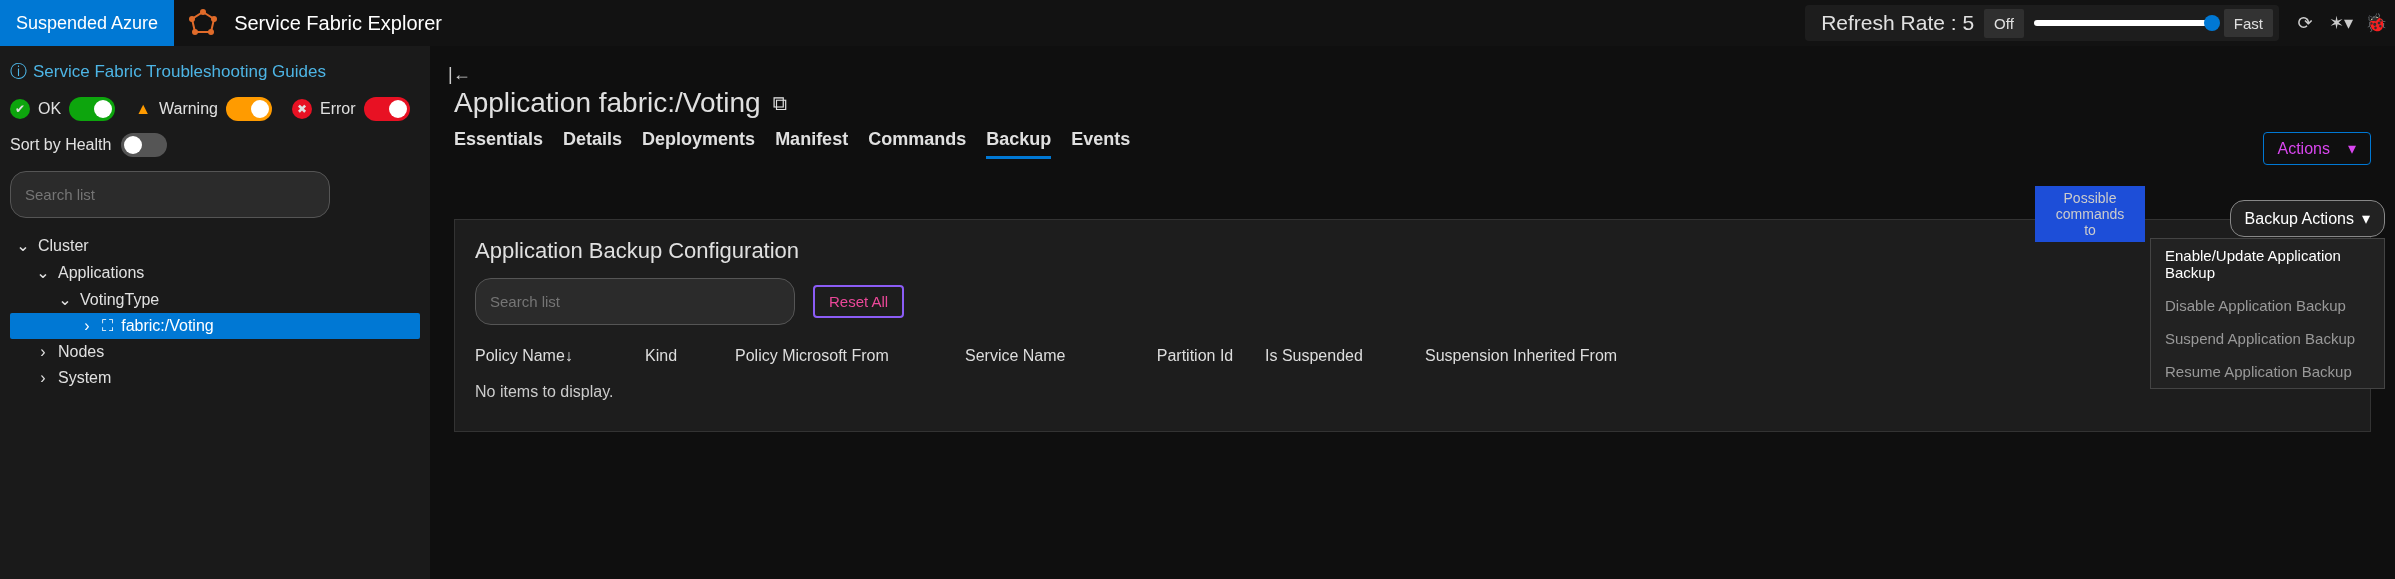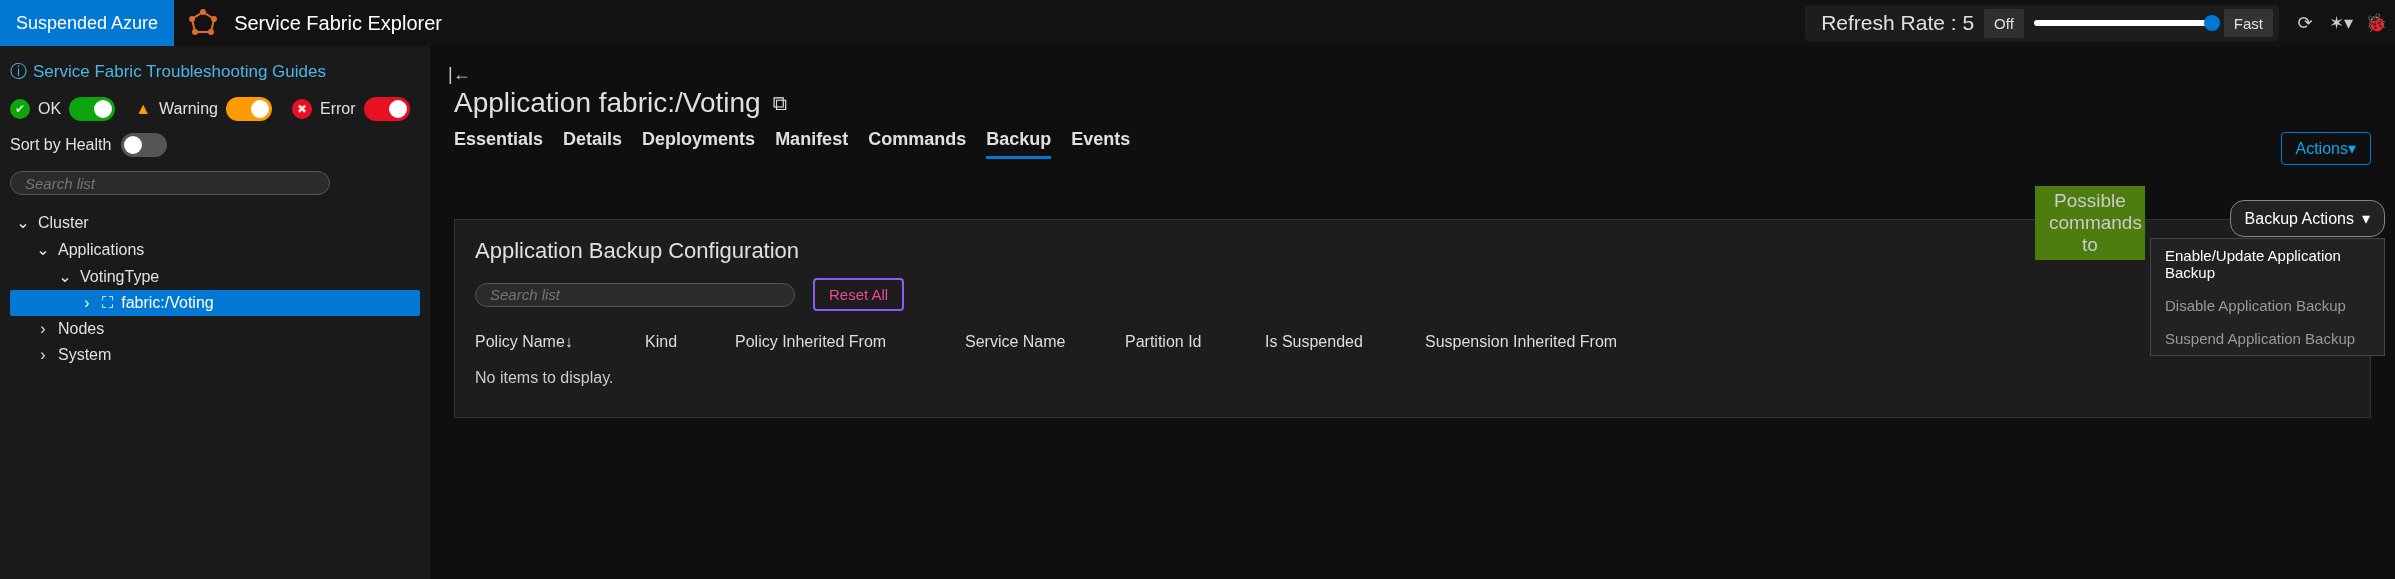--- a/index.html
+++ b/index.html
@@ -123,28 +123,27 @@
 .toggle.green .toggle-knob { right: 3px; }
 .toggle.orange { background: #ff9b00; }
 .toggle.orange .toggle-knob { right: 3px; }
 .toggle.red { background: #e81123; }
 .toggle.red .toggle-knob { right: 3px; }
 .toggle.off { background: #555; }
 .toggle.off .toggle-knob { left: 3px; }
 .sort-row { display: flex; align-items: center; gap: 10px; margin-bottom: 14px; font-size:16px;}
 .search-box {
   width: 320px;
-  height: 24px;
+  height: 47px;
   border-radius: 16px;
   background: #2b2b2b;
   border: 1px solid #555;
   color: #aaa;
   padding: 0 14px;
   font-size: 15px;
-  font-style: italic;
   outline: none;
 }
 .tree { margin-top: 14px; font-size: 16px; }
 .tree-row {
   display: flex;
   align-items: center;
   padding: 4px 6px;
   gap: 8px;
 }
 .tree-row.sel { background: #0078d4; color: #fff; border-radius: 2px;}
@@ -164,25 +163,25 @@
 .page-title .bold { font-weight:500; }
 .tabs { display:flex; gap: 20px; margin-top: 10px; font-size:18px; }
 .tab { padding-bottom: 6px; cursor:pointer;font-weight:bold; }
 .tab.active { border-bottom: 3px solid #0078d4; }
 .actions-btn {
   position: absolute;
   right: 24px;
   top: 86px;
   border: 1px solid #0078d4;
   background: transparent;
-  color: #0ea5e9;
+  color: #d946ef;
   padding: 6px 14px;
   border-radius: 4px;
   font-size: 16px;
-  display:flex; align-items:center; gap:0;
+  display:flex; align-items:center; gap:18px;
   cursor:pointer;
 }
 .panel {
   background: #1d1d1d;
   margin-top: 60px;
   padding: 18px 20px 30px;
   border: 1px solid #333;
 }
 .panel h2 { font-size: 22px; font-weight: 500; margin-bottom: 14px; }
 .panel-controls { display:flex; gap: 18px; align-items:center; }
@@ -195,38 +194,38 @@
   border-radius: 4px;
   font-size: 15px;
   cursor:pointer;
 }
 .thead { display:flex; margin-top: 22px; font-size:16px; color:#ddd;}
 .th { flex: 0 0 auto; }
 .th.policy { width: 170px; display:flex; }
 .th.kind { width: 90px; }
 .th.pfrom { width: 230px; }
 .th.sname { width: 160px; }
-.th.pid { width: 140px; }
+.th.pid { width: 140px; text-align: center; }
 .th.susp { width: 160px; }
 .th.sfrom { width: 220px; }
 .empty { margin-top: 18px; font-size:16px; color:#ccc; }
 .backup-menu {
   position: absolute;
   right: 10px;
   top: 136px;
   width: 235px;
   z-index: 5;
 }
 .tooltip {
   position:absolute;
   right: 240px;
   top: 4px;
-  background: #4d7c0f;
+  background: #1d4ed8;
   color:#ccc;
-  font-size:19px;
+  font-size:14px;
   padding: 4px 14px;
   text-align:center;
   width: 110px;
 }
 .backup-btn {
   border: 1px solid #888;
   background: #222;
   color:#fff;
   padding: 8px 14px;
   border-radius: 14px;
@@ -384,36 +383,37 @@
     <div class="backup-menu">
       <div class="tooltip">Possible commands to</div>
       <button class="backup-btn">
         <span>Backup Actions</span>
         <span>▾</span>
       </button>
       <div class="dropdown">
         <div class="dd-item enabled">Enable/Update Application Backup</div>
         <div class="dd-item">Disable Application Backup</div>
         <div class="dd-item">Suspend Application Backup</div>
+        <div class="dd-item">Resume Application Backup</div>
       </div>
     </div>
 
     <div class="panel">
       <h2>Application Backup Configuration</h2>
       <div class="panel-controls">
         <input class="search-box" placeholder="Search list" style="">
         <button class="reset-btn">Reset All</button>
       </div>
       <div class="thead">
         <div class="th policy">
           <span>Policy Name</span>
           <span>↓</span>
         </div>
         <div class="th kind">Kind</div>
-        <div class="th pfrom">Policy Inherited From</div>
+        <div class="th pfrom">Policy Microsoft From</div>
         <div class="th sname">Service Name</div>
         <div class="th pid">Partition Id</div>
         <div class="th susp">Is Suspended</div>
         <div class="th sfrom">Suspension Inherited From</div>
       </div>
       <div class="empty">No items to display.</div>
     </div>
   </div>
 </div>
 

